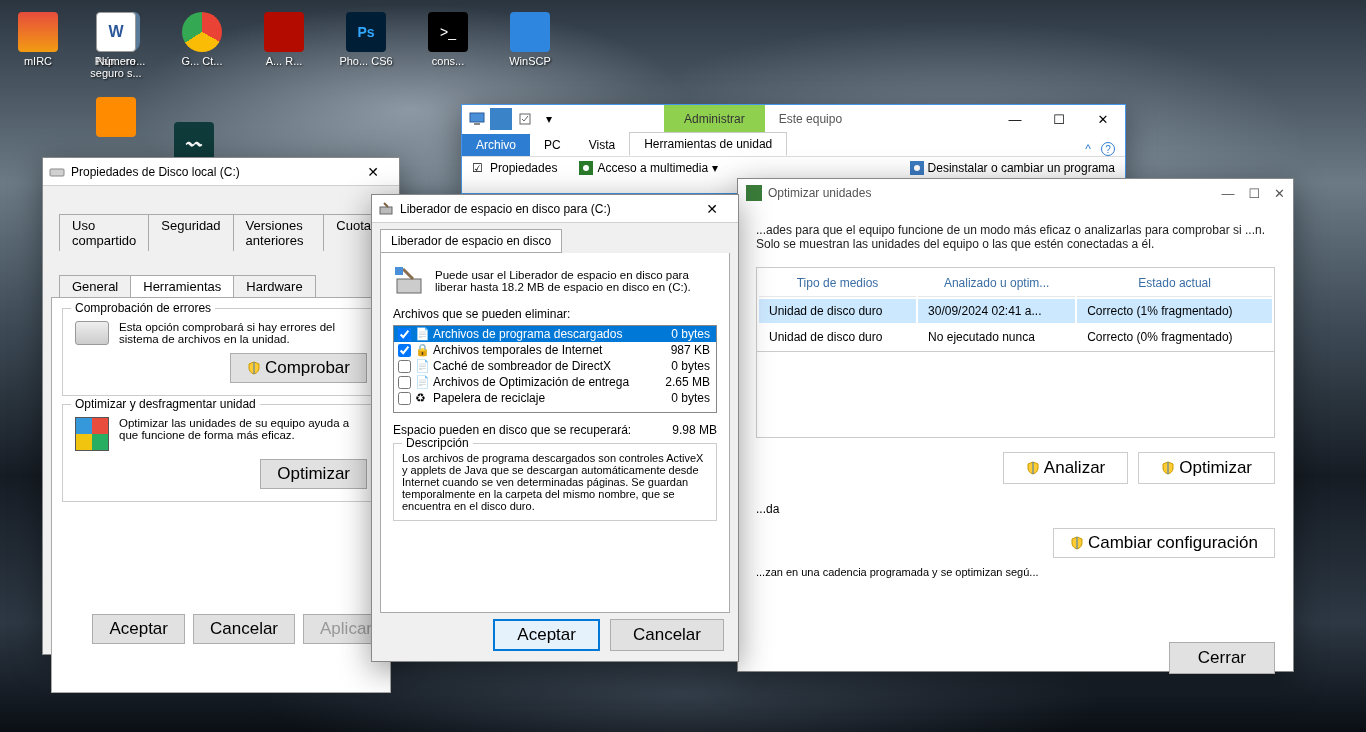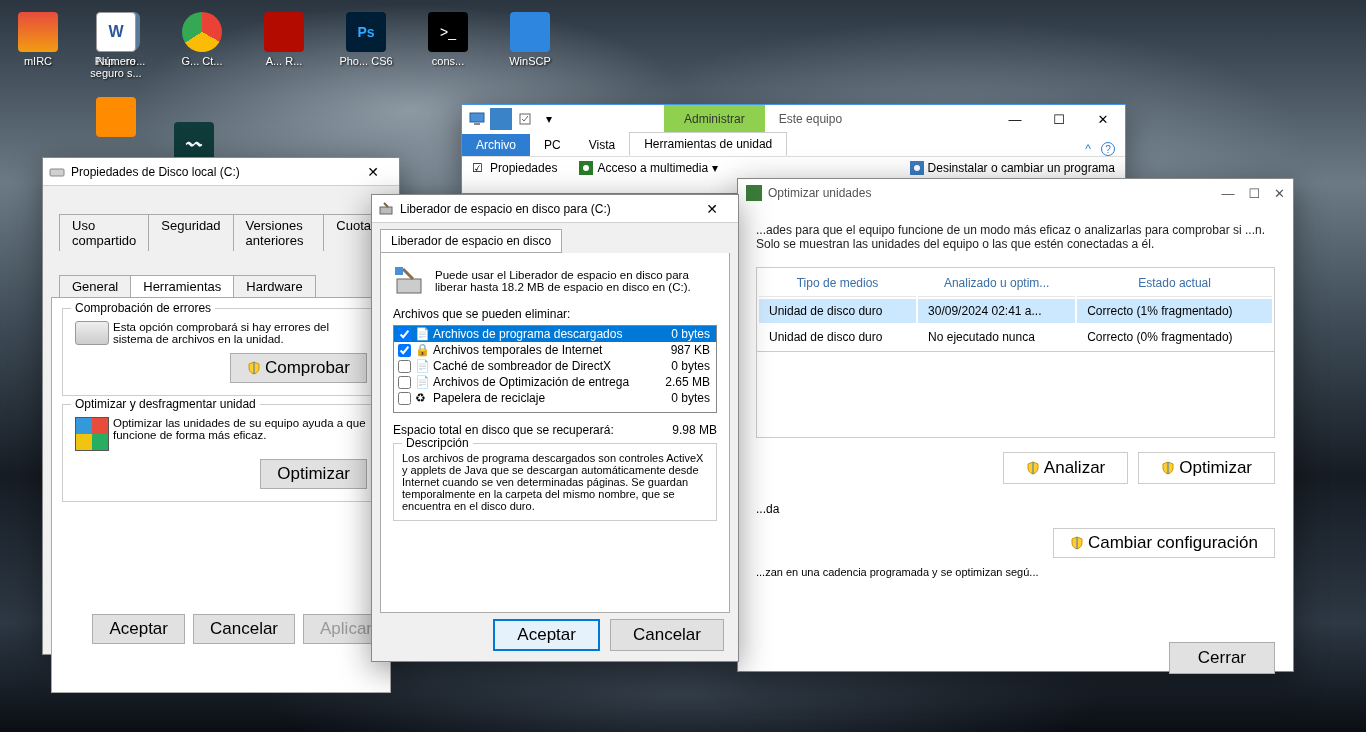--- a/index.html
+++ b/index.html
@@ -22,21 +22,21 @@
   .win-titlebar { height: 28px; border-bottom: 1px solid #d0d0d0; display: flex; align-items: center; padding: 0 6px; font-size: 12px; background: #fff; }
   .win-titlebar .title-icon { width: 16px; height: 16px; margin-right: 6px; }
   .win-titlebar .title-text { flex: 1; }
   .win-titlebar .close { width: 40px; text-align: center; font-size: 14px; cursor: pointer; }
   .tab-row { display: flex; background: #f0f0f0; padding: 4px 16px 0; font-size: 13px; margin-top: 24px; }
   .tab { padding: 3px 12px; border: 1px solid #aaa; border-bottom: none; background: #f0f0f0; margin-right: -1px; cursor: pointer; }
   .tab.active { background: #fff; position: relative; z-index: 2; }
   .tab-content { margin: 0 8px 8px; background: #fff; border: 1px solid #aaa; padding: 10px; font-size: 12px; height: 396px; }
   .group { border: 1px solid #ccc; padding: 12px; margin-bottom: 8px; position: relative; }
   .group-title { position: absolute; top: -8px; left: 8px; background: #fff; padding: 0 4px; font-size: 12px; }
-  .group-body { display: flex; align-items: flex-start; gap: 4px; }
+  .group-body { display: flex; align-items: flex-start; gap: 10px; }
   .group-body .desc { flex: 1; font-size: 11.5px; }
   .btn { background: #e1e1e1; border: 1px solid #adadad; padding: 4px 16px; font-size: 17px; cursor: pointer; display: inline-flex; align-items: center; gap: 4px; }
   .btn-row-right { text-align: right; margin-top: 8px; }
   .dlg-buttons { position: absolute; bottom: 10px; right: 10px; display: flex; gap: 8px; }
   .btn.disabled { color: #999; }
   
   
   .win-explorer { top: 104px; left: 461px; width: 665px; height: 90px; background: #fff; border: 1px solid #4596e8; }
   .explorer-titlebar { height: 28px; display: flex; align-items: stretch; font-size: 12px; }
   .explorer-qat { display: flex; align-items: center; padding: 0 4px; gap: 2px; }
@@ -389,21 +389,21 @@
         <span class="fsize">2.65 MB</span>
       </div>
       <div class="cleanup-list-row">
         <input type="checkbox" style="">
         <span class="mini-icon">♻</span>
         <span class="fname">Papelera de reciclaje</span>
         <span class="fsize">0 bytes</span>
       </div>
     </div>
     <div class="cleanup-total">
-      <span class="lbl">Espacio total en disco que se recuperará:</span>
+      <span class="lbl">Espacio pueden en disco que se recuperará:</span>
       <span>9.98 MB</span>
     </div>
     <div class="cleanup-desc-group">
       <div class="gtitle">Descripción</div>
       <div>Los archivos de programa descargados son controles ActiveX y applets de Java que se descargan automáticamente desde Internet cuando se ven determinadas páginas. Se guardan temporalmente en la carpeta del mismo nombre, que se encuentra en el disco duro.</div>
     </div>
   </div>
   <div class="cleanup-dlg-buttons">
     <button class="btn primary">Aceptar</button>
     <button class="btn">Cancelar</button>

